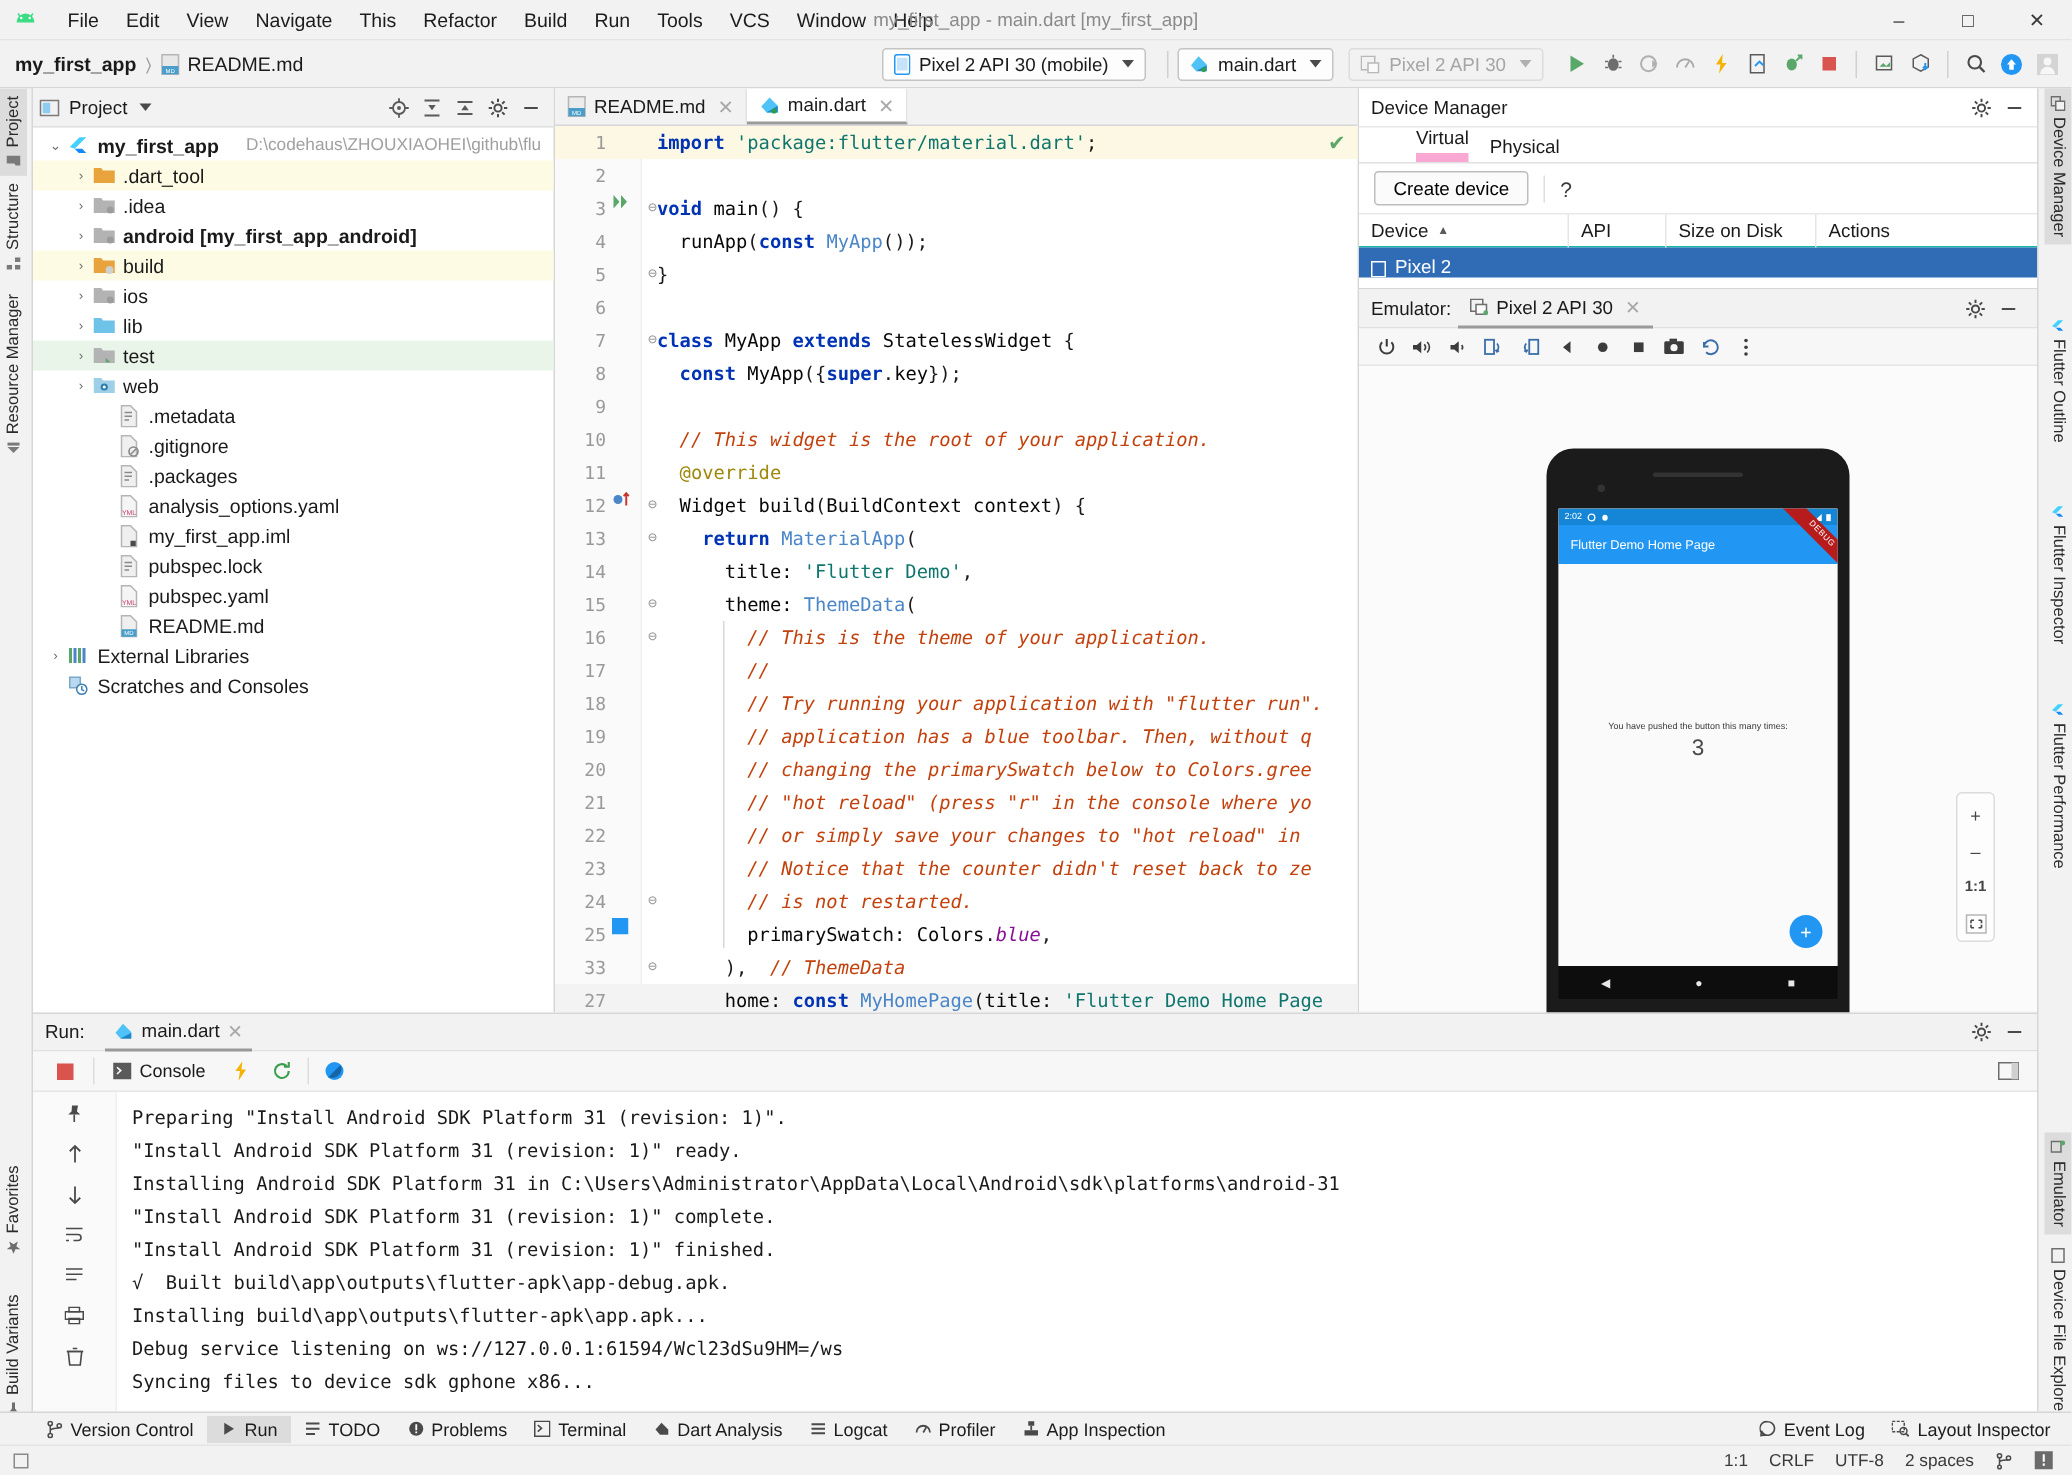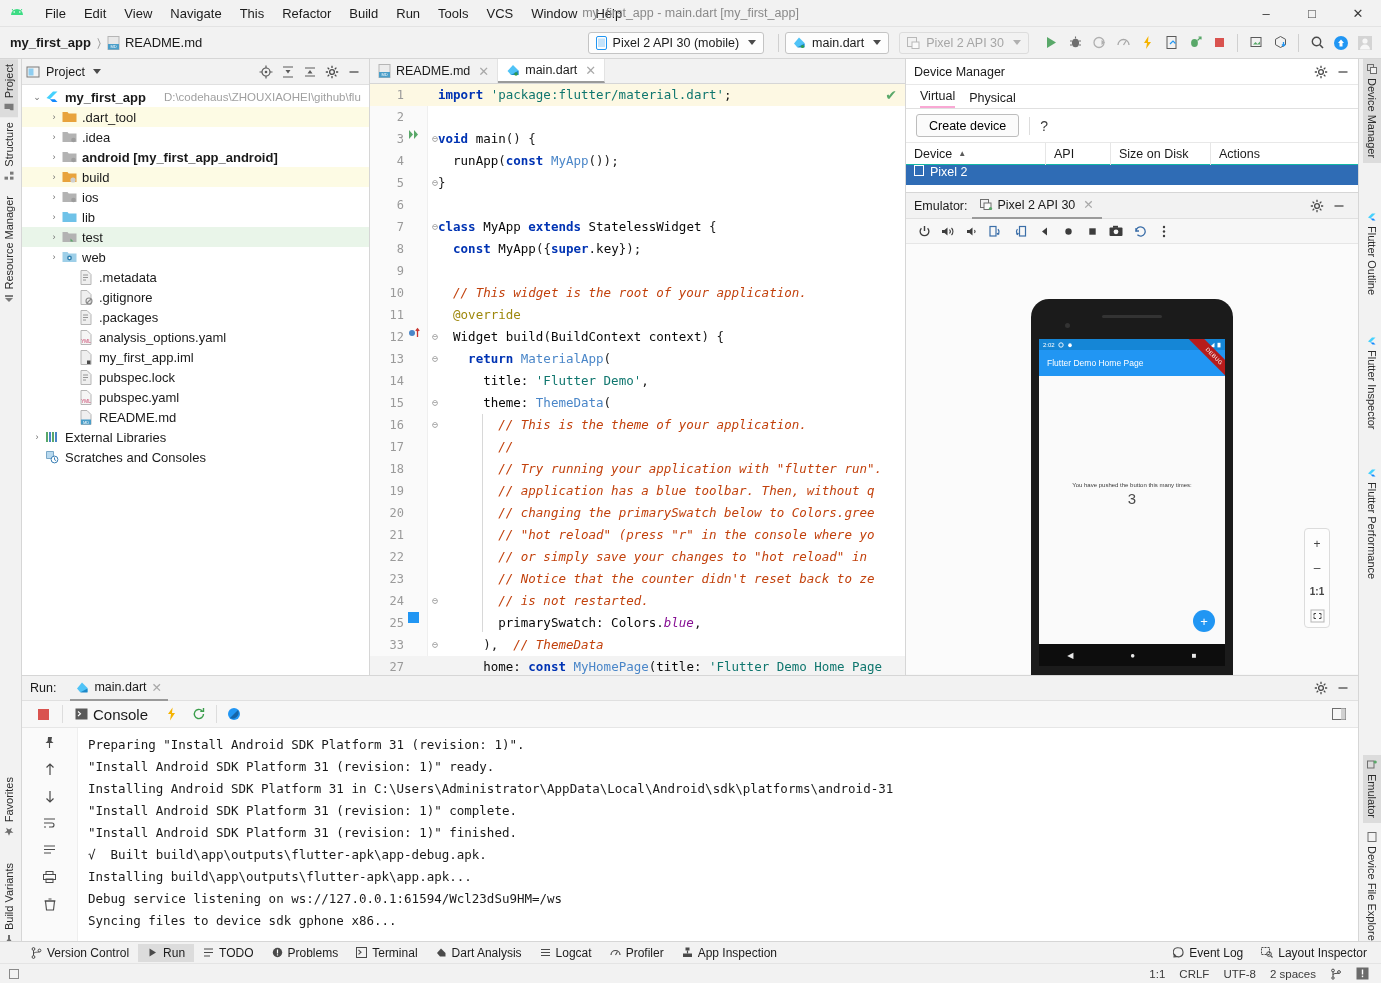--- a/index.html
+++ b/index.html
@@ -119,28 +119,28 @@
   .check { position: absolute; right: 8px; top: 3px; color: #59a869; font-size: 14px; }
   .vline { position: absolute; left: 112px; top: 330px; width: 1px; height: 218px; background: #d8d8d8; }
 
   
   .devmgr {
     position: absolute; top: 59px; left: 906px; width: 452px; height: 134px;
     background: #fff; border-bottom: 1px solid #d6d6d6;
   }
   .dm-tabs { height: 24px; display: flex; align-items: flex-end; gap: 14px; padding: 0 14px; border-bottom: 1px solid #e0e0e0; }
   .dm-tab { font-size: 12.5px; padding-bottom: 3px; }
-  .dm-tab.sel { border-bottom: 2px solid #f9a8d4; }
+  .dm-tab.sel { border-bottom: 6px solid #f9a8d4; margin-left: 24px; }
   .dm-actions { height: 34px; display: flex; align-items: center; padding: 0 10px; gap: 10px; border-bottom: 1px solid #e8e8e8; }
   .btn-create { height: 23px; padding: 0 12px; border: 1px solid #bdbdbd; border-radius: 3px; background: #fbfbfb; font-size: 12.5px; }
   .dm-vsep { width: 1px; height: 18px; background: #ddd; }
   .qmark { font-size: 14px; color: #3b3b3b; }
   .dm-grid-head { display: flex; height: 22px; align-items: center; font-size: 12.5px; border-bottom: 1px solid #14b8a6; }
   .dm-col { padding: 0 8px; height: 22px; display: flex; align-items: center; border-right: 1px solid #e6e6e6; }
-  .dm-row-sel { height: 20px; background: #2f6cb5; display: flex; align-items: flex-start; color: #fff; font-size: 12.5px; padding: 0 8px; }
+  .dm-row-sel { height: 20px; background: #2f6cb5; display: flex; align-items: flex-end; color: #fff; font-size: 12.5px; padding: 0 8px; }
 
   
   .emupanel {
     position: absolute; top: 193px; left: 906px; width: 452px; height: 482px;
     background: #f7f7f7;
   }
   .emu-head { height: 26px; background: #f2f2f2; display: flex; align-items: center; padding: 0 8px; border-bottom: 1px solid #e0e0e0; }
   .emu-label { font-size: 12.5px; margin-right: 4px; }
   .emu-tab { display: flex; align-items: center; gap: 5px; font-size: 12.5px; border-bottom: 2px solid #9a9a9a; height: 26px; padding: 0 8px; }
   .emu-toolbar { height: 25px; display: flex; align-items: center; gap: 4px; padding: 0 8px; background: #f7f7f7; border-bottom: 1px solid #e6e6e6; }
@@ -186,21 +186,21 @@
   .zc { width: 22px; height: 21px; display: flex; align-items: center; justify-content: center; font-size: 12px; color: #454545; }
   .zc.small { font-size: 10px; font-weight: bold; }
 
   
   .runpanel { position: absolute; top: 675px; left: 22px; width: 1336px; height: 274px; background: #fff; border-top: 1px solid #d6d6d6; }
   .run-head { height: 25px; background: #f2f2f2; display: flex; align-items: center; border-bottom: 1px solid #e0e0e0; }
   .run-label { font-size: 12.5px; margin-left: 8px; }
   .run-tab { display: flex; align-items: center; gap: 5px; font-size: 12.5px; margin-left: 14px; height: 25px; border-bottom: 2px solid #9a9a9a; padding: 0 6px; }
   .run-head .spacer { flex: 1; }
   .console-bar { height: 27px; background: #f7f7f7; display: flex; align-items: center; gap: 6px; padding: 0 8px; border-bottom: 1px solid #e6e6e6; }
-  .console-chip { display: flex; align-items: center; gap: 5px; font-size: 15px; padding: 2px 6px; }
+  .console-chip { display: flex; align-items: center; gap: 5px; font-size: 12px; padding: 2px 6px; }
   .console-area { position: relative; height: 220px; background: #fff; display: flex; }
   .console-gutter { width: 56px; background: #fafafa; border-right: 1px solid #efefef; display: flex; flex-direction: column; align-items: center; padding-top: 4px; gap: 7px; }
   .cg-ic { width: 20px; height: 20px; display: flex; align-items: center; justify-content: center; color: #4a4a4a; font-size: 12px; }
   .console-out { flex: 1; padding: 6px 10px; font-family: "DejaVu Sans Mono", monospace; font-size: 12.5px; line-height: 22px; color: #1a1a1a; white-space: pre; }
 
   
   .statusbar { position: absolute; bottom: 20px; left: 0; width: 1381px; height: 22px; background: #f2f2f2; border-top: 1px solid #d6d6d6; display: flex; align-items: center; }
   .sb-item { display: flex; align-items: center; gap: 5px; font-size: 12px; padding: 2px 9px; color: #1c1c1c; }
   .sb-item.sel { background: #dcdcdc; }
   .sb-right { margin-left: auto; display: flex; align-items: center; }

